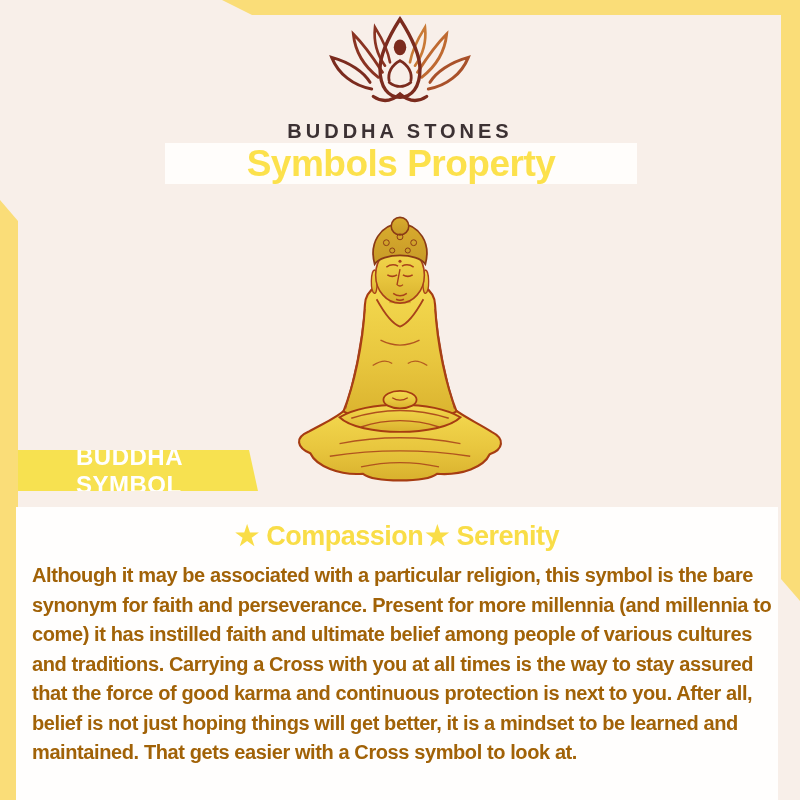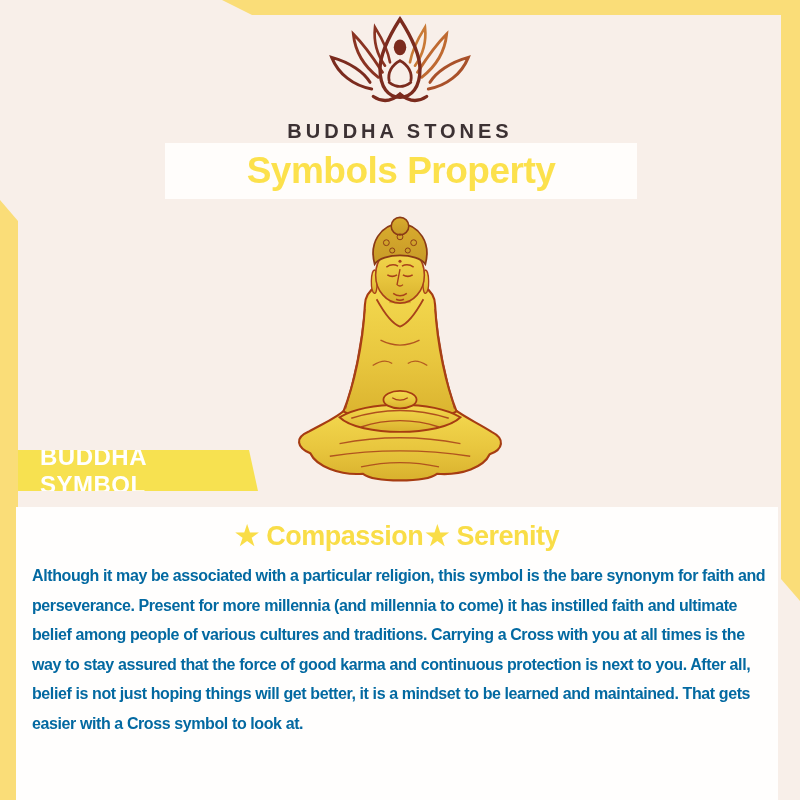--- a/index.html
+++ b/index.html
@@ -17,43 +17,43 @@
   .accent.bottom{left:0;top:786px;width:615px;height:14px;
     clip-path:polygon(0 0,600px 0,615px 14px,0 14px);}
 
   
   .logo-wrap{position:absolute;left:0;top:14px;width:800px;text-align:center;}
   .logo-wrap svg{display:inline-block;}
   .brand-name{margin-top:2px;font-family:Liberation Sans, sans-serif;font-size:20px;
     letter-spacing:4px;color:#3c3133;font-weight:600;}
 
   
-  .title-band{position:absolute;left:165px;top:143px;width:472px;height:56px;
+  .title-band{position:absolute;left:165px;top:143px;width:472px;height:41px;
     background:#fffdfb;display:flex;align-items:center;justify-content:center;}
   .title-band .title{font-size:37px;font-weight:bold;color:#fce14c;letter-spacing:-0.5px;}
 
   
   .buddha{position:absolute;left:283px;top:200px;}
 
   
   .ribbon{position:absolute;left:18px;top:450px;width:240px;height:41px;background:#f7e150;
     clip-path:polygon(0 0,231px 0,240px 41px,0 41px);
     display:flex;align-items:center;}
   .ribbon .ribbon-label{padding-left:22px;color:#ffffff;font-size:24px;font-weight:bold;
-    letter-spacing:0.5px;}
+    letter-spacing:0.5px;margin-left:36px;}
 
   
   .panel{position:absolute;left:16px;top:507px;width:762px;height:317px;background:#fffefd;}
   .traits{margin-top:12px;text-align:center;font-weight:bold;font-size:27px;color:#f9dd47;
     line-height:34px;}
   .traits .star{margin-right:7px;}
   .traits .trait-label{letter-spacing:-0.5px;}
   .traits .trait-label.first{margin-right:2px;}
-  .body-text{margin:8px 4px 0 16px;font-size:16px;line-height:29.5px;font-weight:bold;
-    color:#0369a1;letter-spacing:-0.4px;text-align:left;}
+  .body-text{margin:8px 4px 0 16px;font-size:20px;line-height:29.5px;font-weight:bold;
+    color:#a16207;letter-spacing:-0.4px;text-align:left;}
 </style>
 </head>
 <body>
 
 <div class="poster">
 
   <div class="accent top"></div>
   <div class="accent right"></div>
   <div class="accent left"></div>
   <div class="accent bottom"></div>

